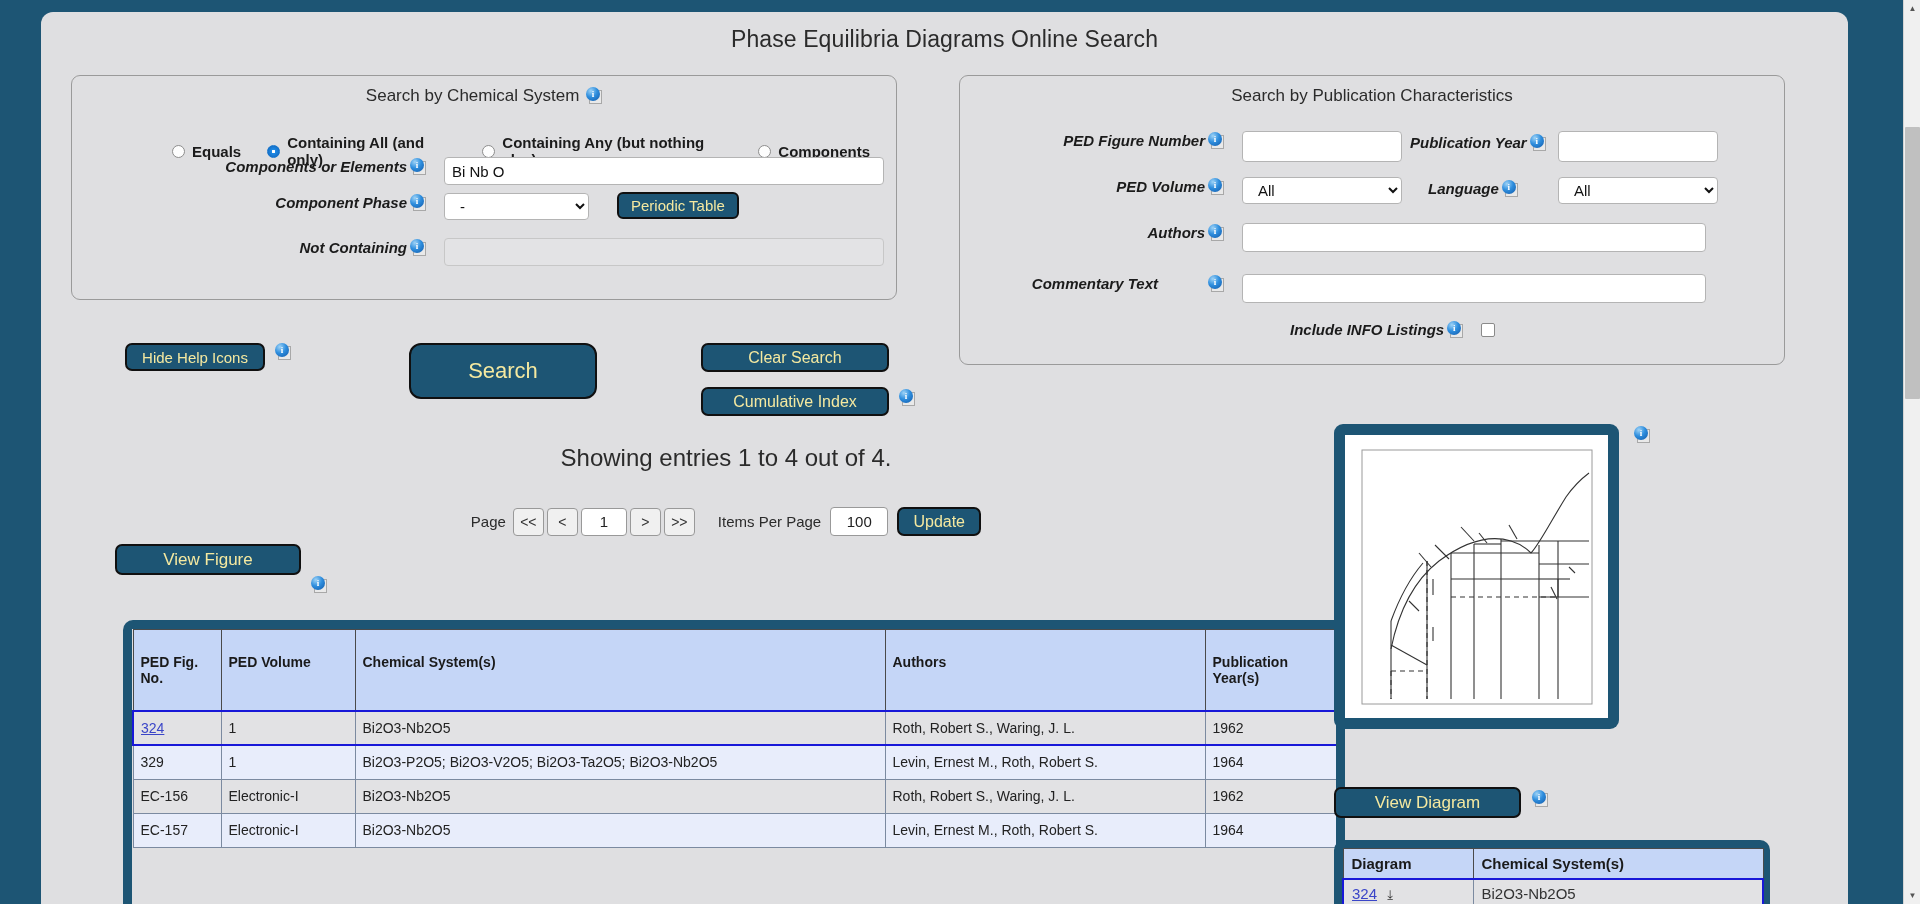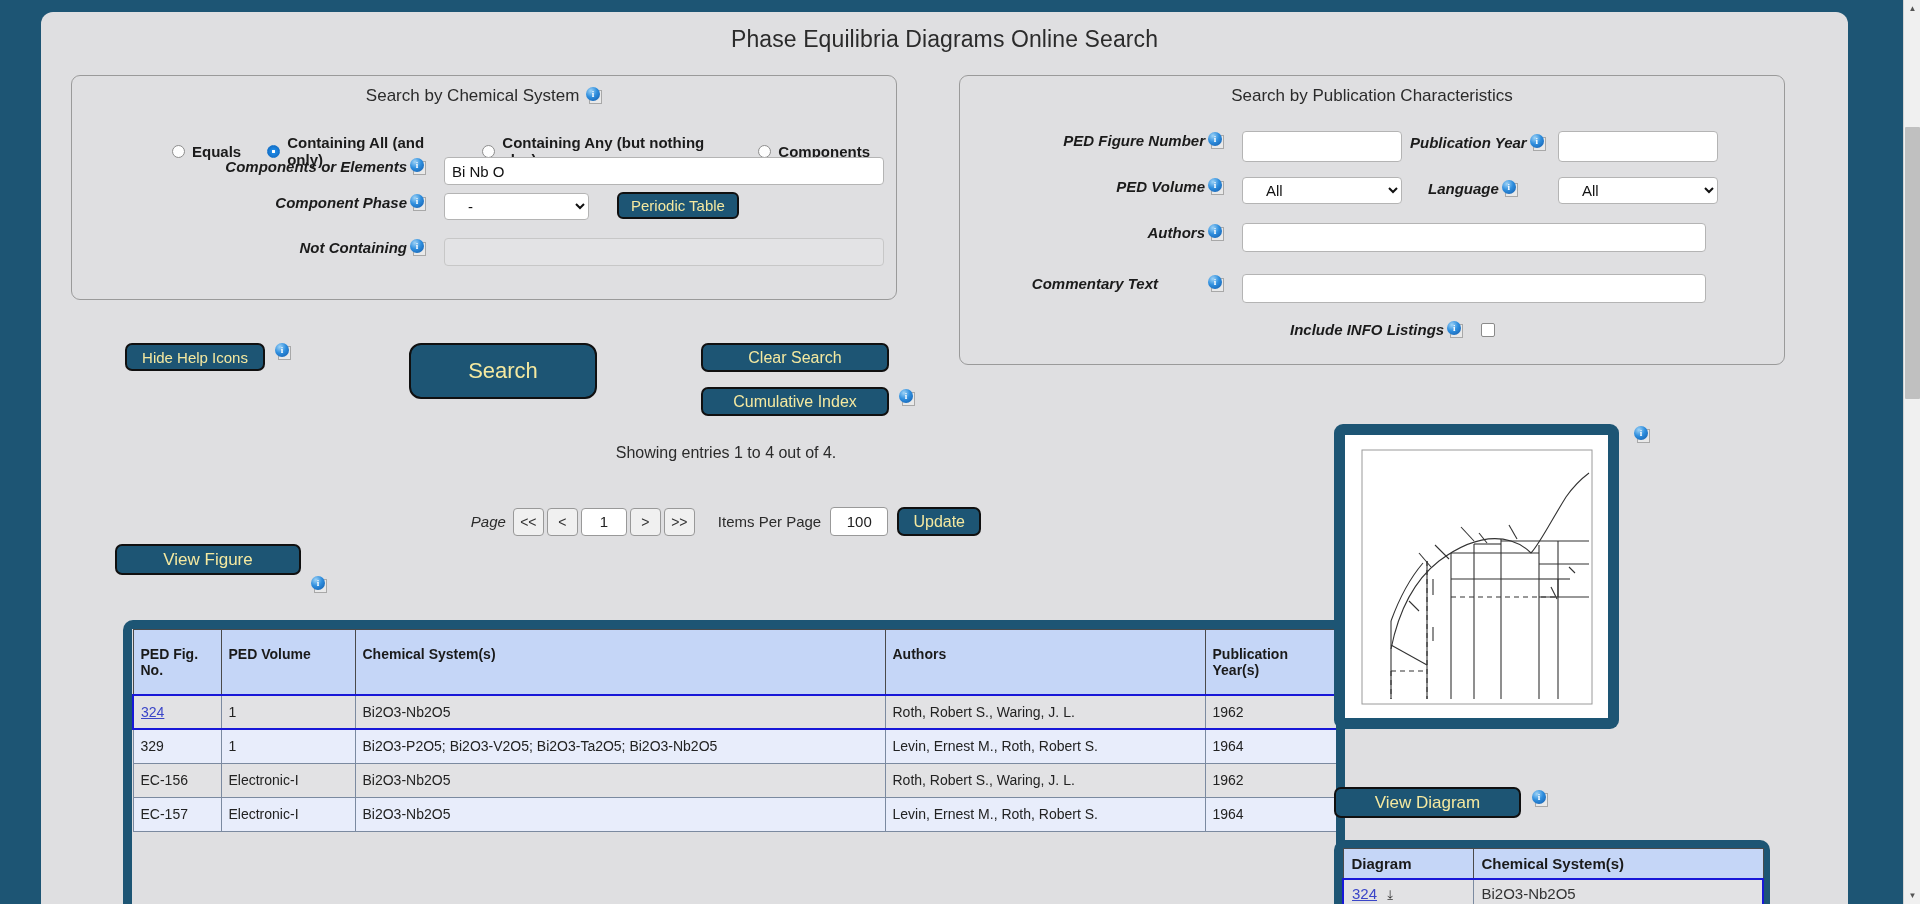--- a/index.html
+++ b/index.html
@@ -133,21 +133,21 @@
     border: 1px solid #c7c7c7;
   }
   select.sel {
     font-family: "Liberation Sans", sans-serif;
     font-size: 15px;
     color: #111;
     background: #ffffff;
     border: 1px solid #b4b4b4;
     border-radius: 4px;
     height: 27px;
-    padding: 0 19px;
+    padding: 0 11px;
     font-weight: normal;
   }
 
   
   .btn {
     display: inline-flex;
     align-items: center;
     justify-content: center;
     background: #1d5574;
     color: #f5e9a0;
@@ -169,31 +169,31 @@
   }
   #btn-clear { position: absolute; left: 660px; top: 331px; width: 188px; height: 29px; font-size: 16px; }
   #btn-cumul { position: absolute; left: 660px; top: 375px; width: 188px; height: 29px; font-size: 16px; }
   #help-cumul { position: absolute; left: 856px; top: 377px; }
 
   
   .showing {
     position: absolute;
     left: 0; top: 432px; width: 1370px;
     text-align: center;
-    font-size: 16px;
+    font-size: 24px;
     color: #2b2b2b;
   }
   .pager {
     position: absolute;
     left: 0; top: 495px; width: 1370px;
     display: flex; align-items: center; justify-content: center;
     gap: 0px;
     font-size: 15px; color: #2b2b2b;
   }
-  .pager .lbl { margin-right: 7px; font-style: italic; }
+  .pager .lbl { margin-right: 7px; }
   .pgbtn {
     width: 31px; height: 28px;
     border: 1px solid #999;
     border-radius: 4px;
     background: #f0f0f0;
     color: #333;
     font-size: 14px;
     display: flex; align-items: center; justify-content: center;
     margin-right: 3px;
     cursor: pointer;
@@ -244,21 +244,21 @@
     width: 1204px;
     table-layout: fixed;
     font-size: 14px;
     color: #222;
   }
   table.results th {
     background: #c5d6f7;
     border: 1px solid #4a4a4a;
     text-align: left;
     vertical-align: top;
-    padding: 16px 7px;
+    padding: 24px 7px;
     font-weight: bold;
     color: #1a1a1a;
     height: 52px;
   }
   table.results td {
     border: 1px solid #7b8aa0;
     padding: 6px 7px;
     height: 34px;
     color: #222;
     vertical-align: middle;

